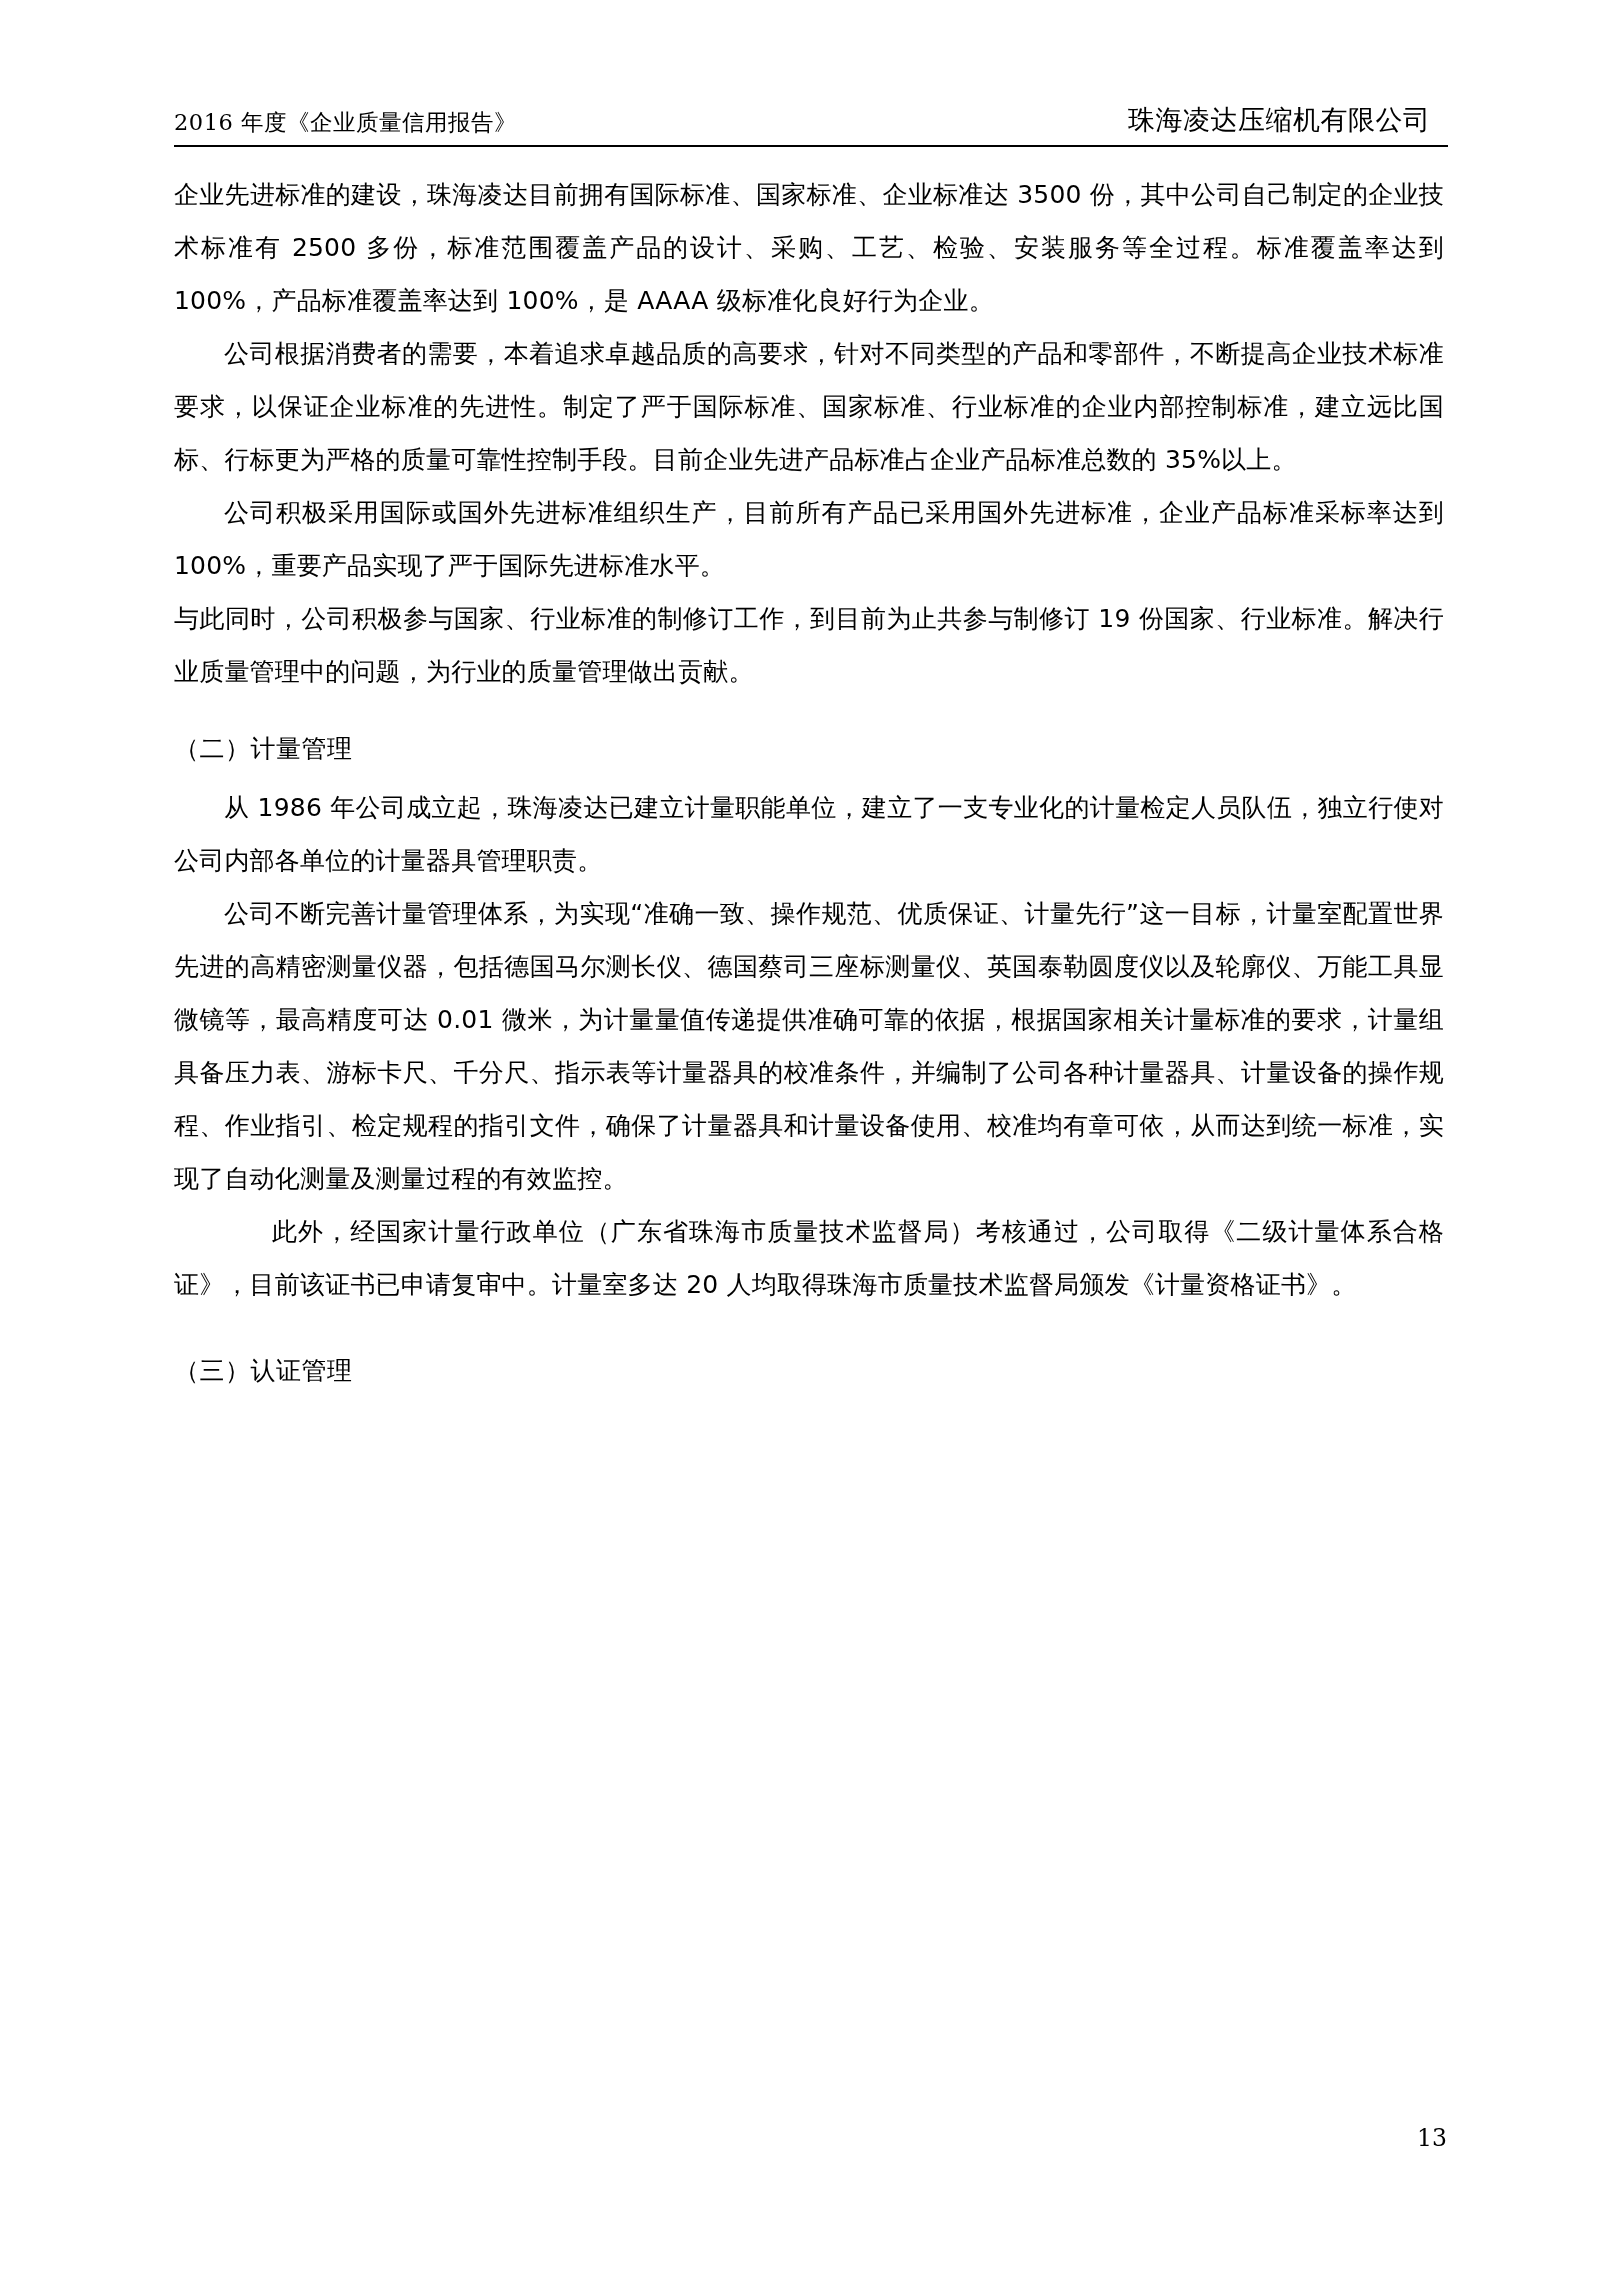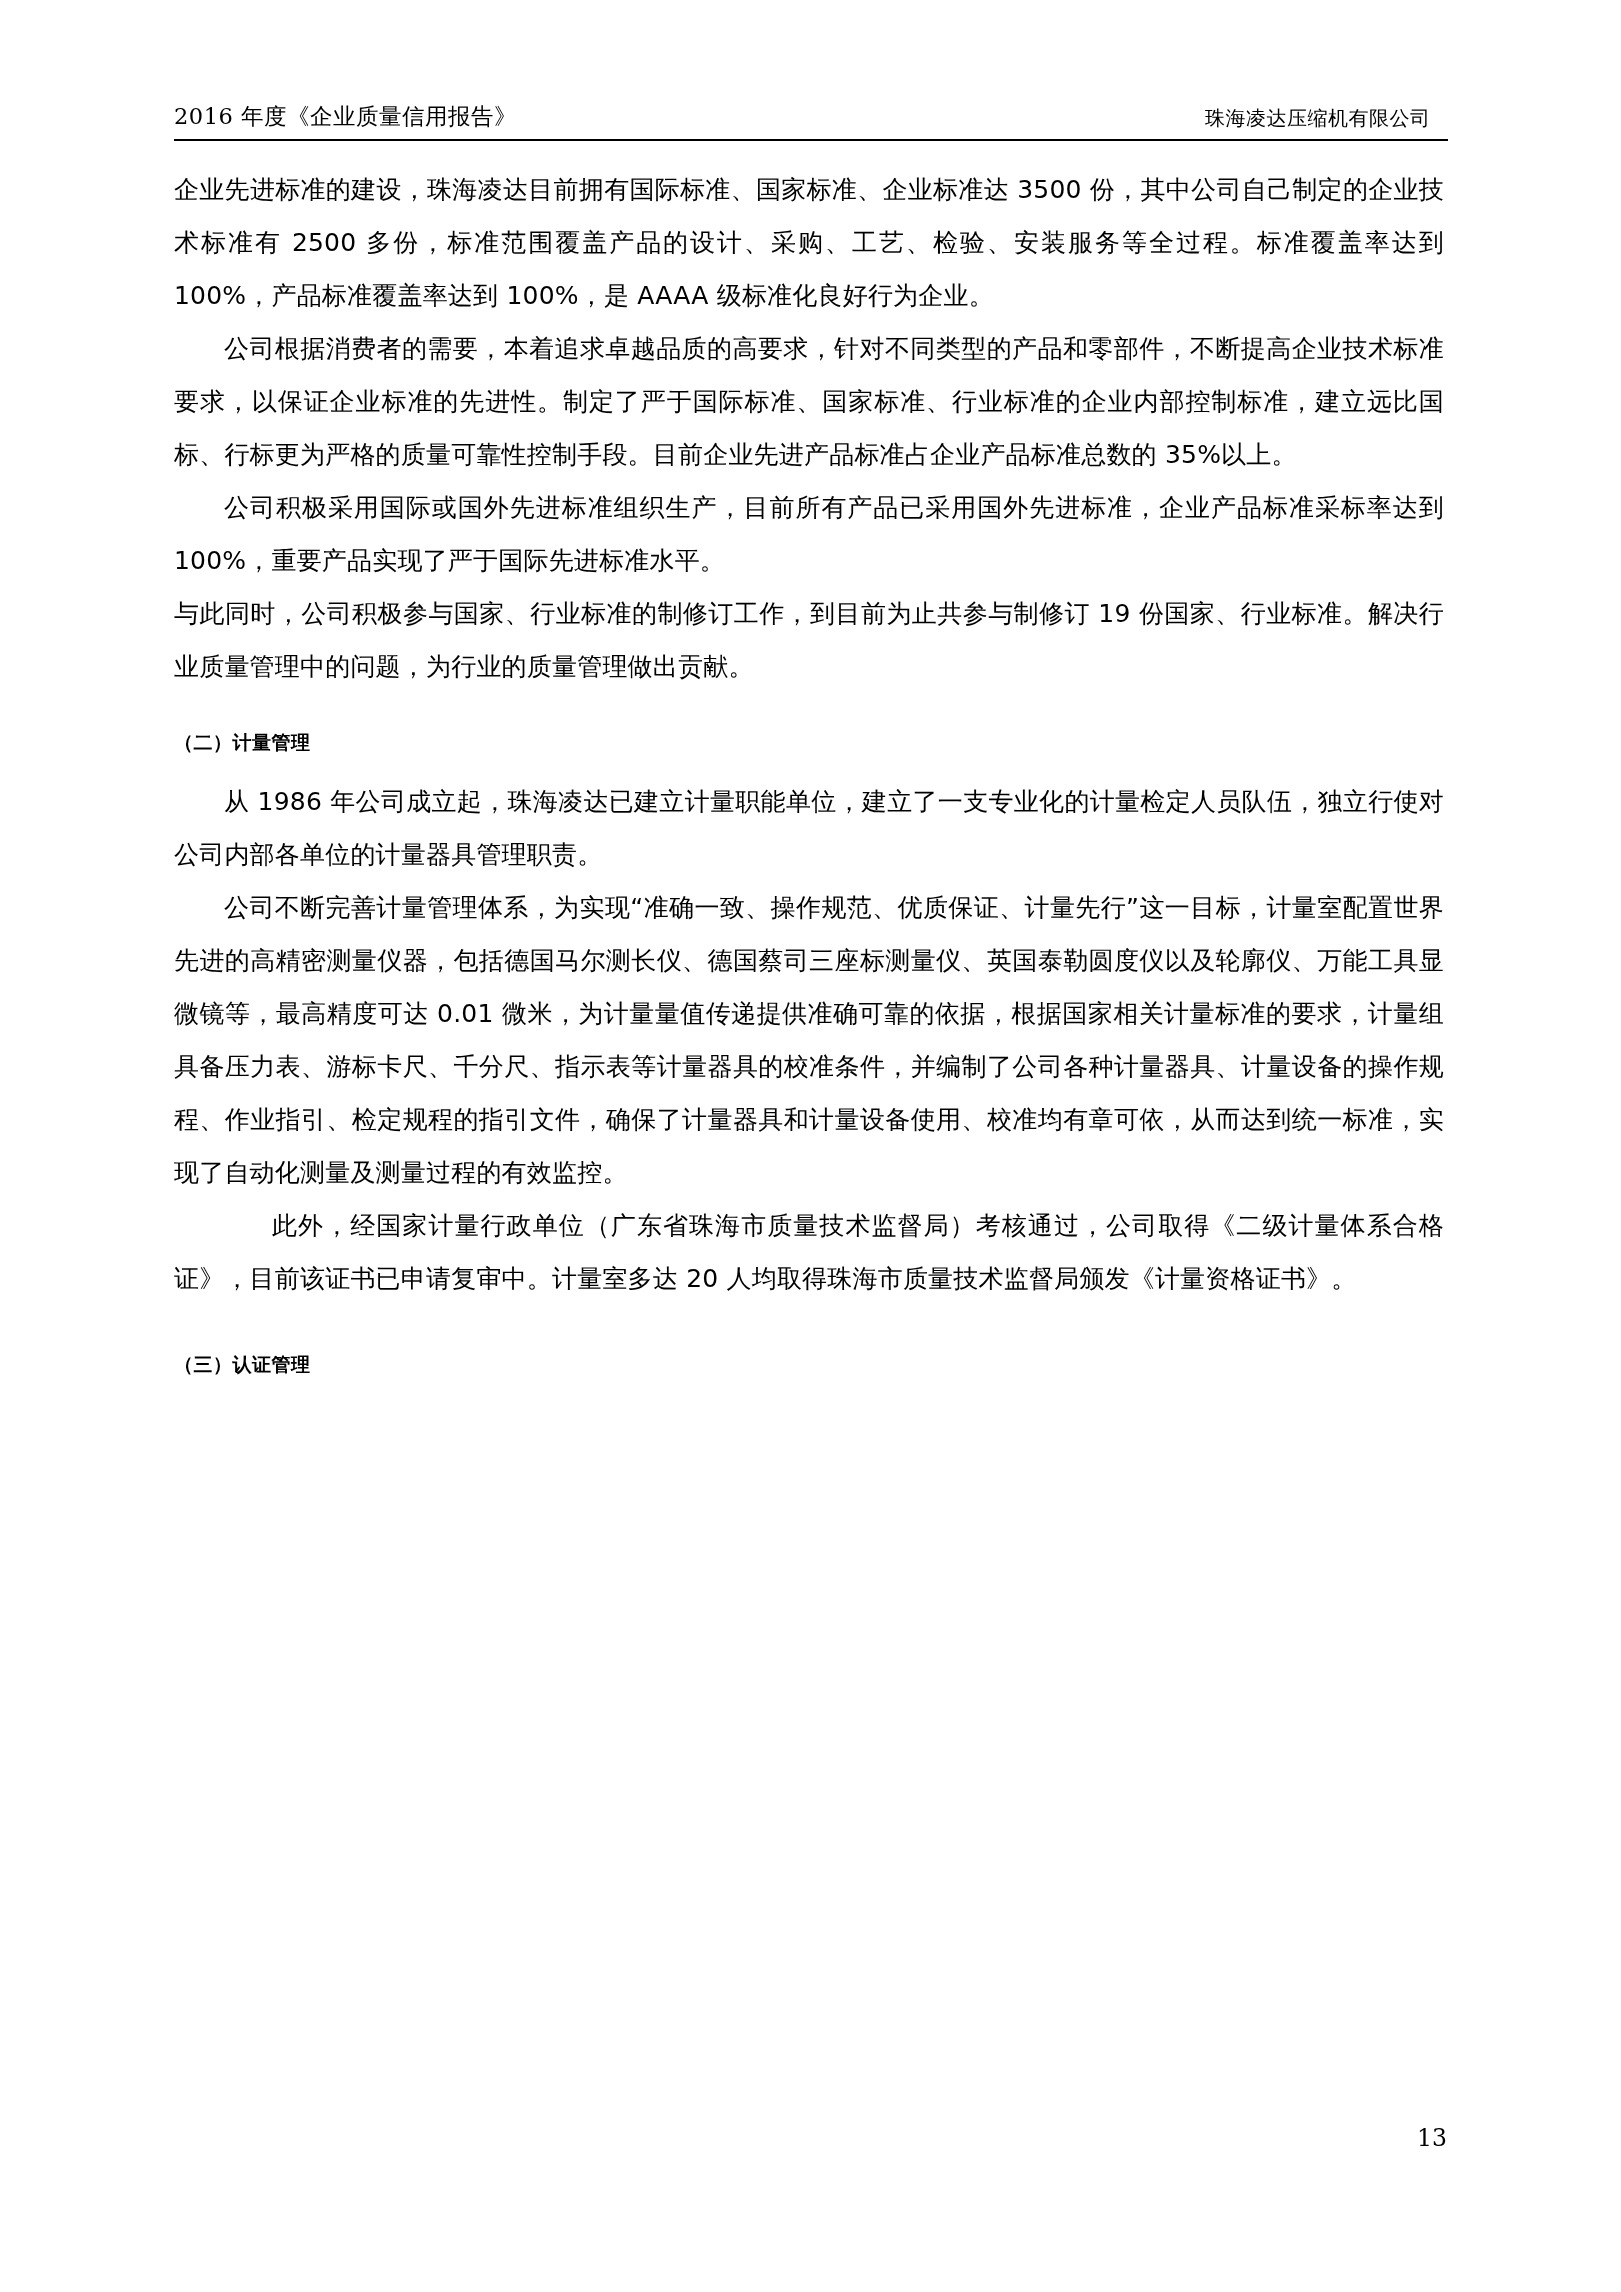--- a/index.html
+++ b/index.html
@@ -36,21 +36,21 @@
     padding-bottom: 7.8px;
     border-bottom: 2px solid #000000;
     letter-spacing: 0.5px;
   }
   .page-header .hdr-left {
     font-family: "DejaVu Serif", "Liberation Serif", serif;
     font-size: 22.5px;
   }
   .page-header .hdr-right {
     font-family: "DejaVu Sans", "Liberation Sans", sans-serif;
-    font-size: 20px;
+    font-size: 27px;
     font-weight: 500;
     padding-right: 17.6px;
   }
   
   .body-text {
     margin-top: 21.6px;
   }
   p.para {
     margin: 0 4px 0 0;
     font-size: 25px;
@@ -61,23 +61,23 @@
     font-family: "DejaVu Sans", "Liberation Sans", sans-serif;
   }
   p.indent {
     text-indent: 50px;
   }
   p.indent2 {
     text-indent: 98px;
   }
   .section-head {
     margin: 23.5px 0 5.9px 0;
-    font-size: 19px;
+    font-size: 25px;
     line-height: 53px;
-    font-weight: bold;
+    font-weight: normal;
     letter-spacing: 0.5px;
   }
   .sub-head {
     margin: 13.7px 0 0 0;
     font-size: 25px;
     line-height: 53px;
     font-weight: bold;
     text-indent: 50px;
     letter-spacing: 0.5px;
   }

